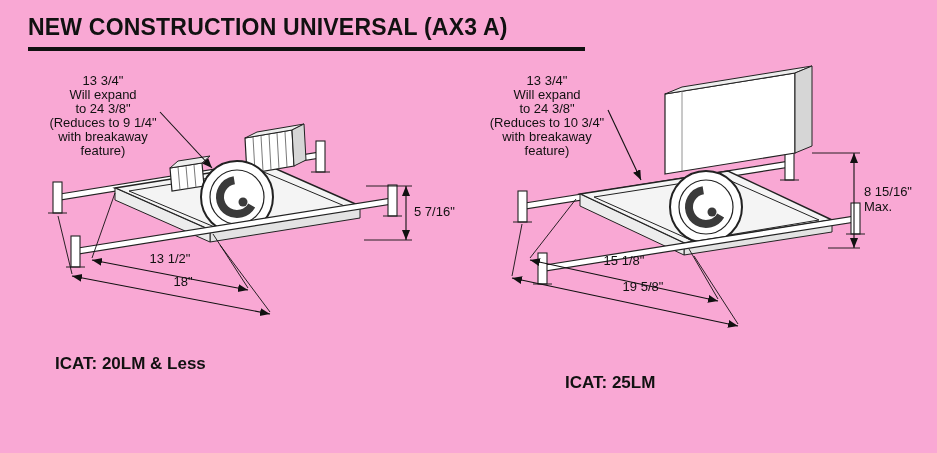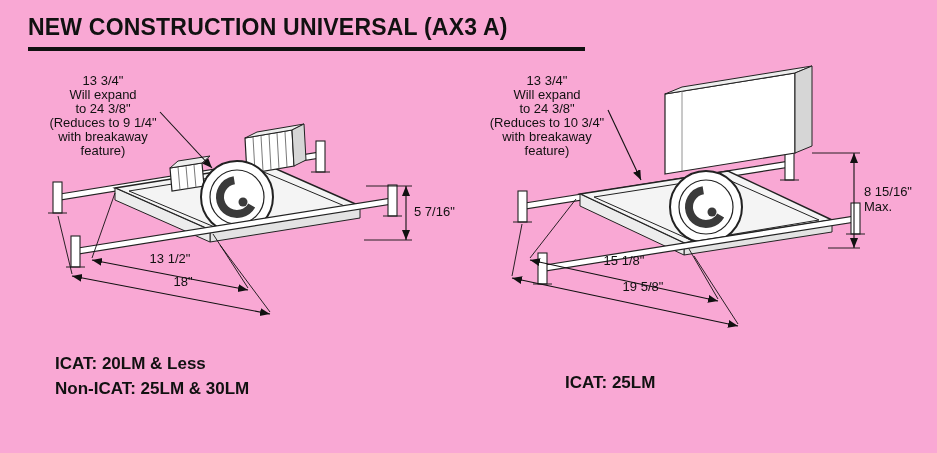--- a/index.html
+++ b/index.html
@@ -123,21 +123,20 @@
     <div>with breakaway</div>
     <div>feature)</div>
   </div>
 
   <div class="dim-label" style="left:414px; top:204px;">5 7/16"</div>
   <div class="dim-label center" style="left:128px; top:251px; width:84px;">13 1/2"</div>
   <div class="dim-label center" style="left:146px; top:274px; width:74px;">18"</div>
 
   <div class="caption" style="left:55px; top:351px; width:335px;">
     <div>ICAT: 20LM &amp; Less</div>
-    <div>Non-ICAT: 25LM &amp; 30LM</div>
   </div>
 
   <svg class="fig-svg" style="left:470px; top:58px;" width="460" height="320" viewBox="0 0 460 320">
     <defs>
       <marker id="arrR" markerWidth="11" markerHeight="9" refX="10" refY="4" orient="auto-start-reverse" markerUnits="userSpaceOnUse">
         <path d="M0,0 L10,4 L0,8 z" fill="#111"></path>
       </marker>
     </defs>
 
     <g>

